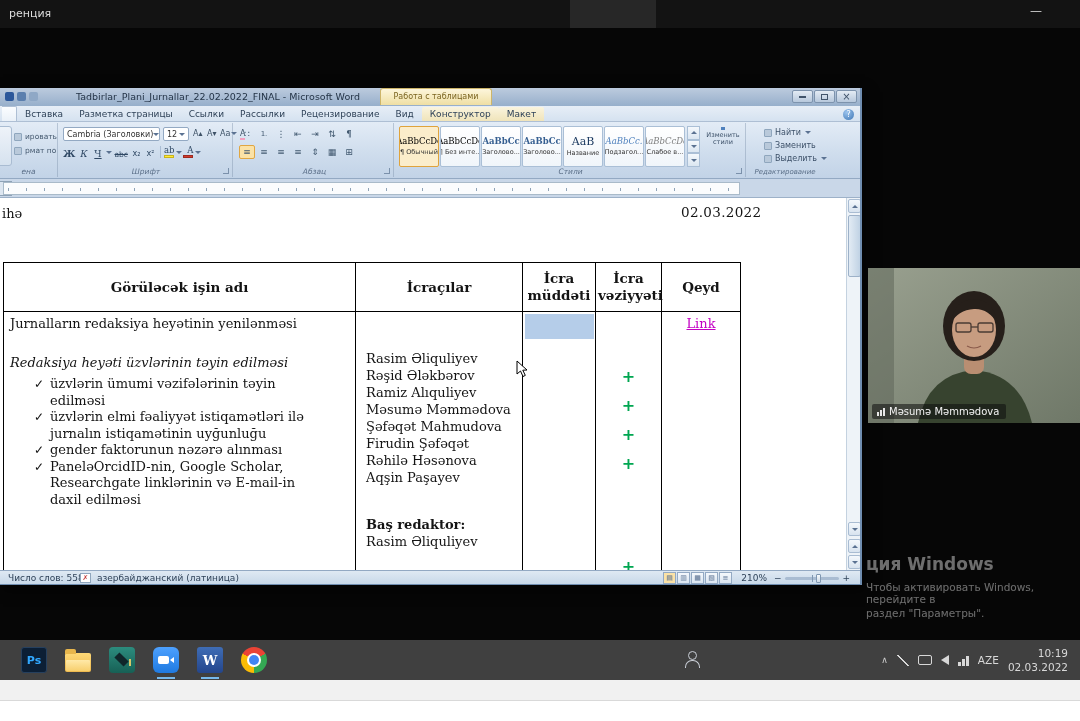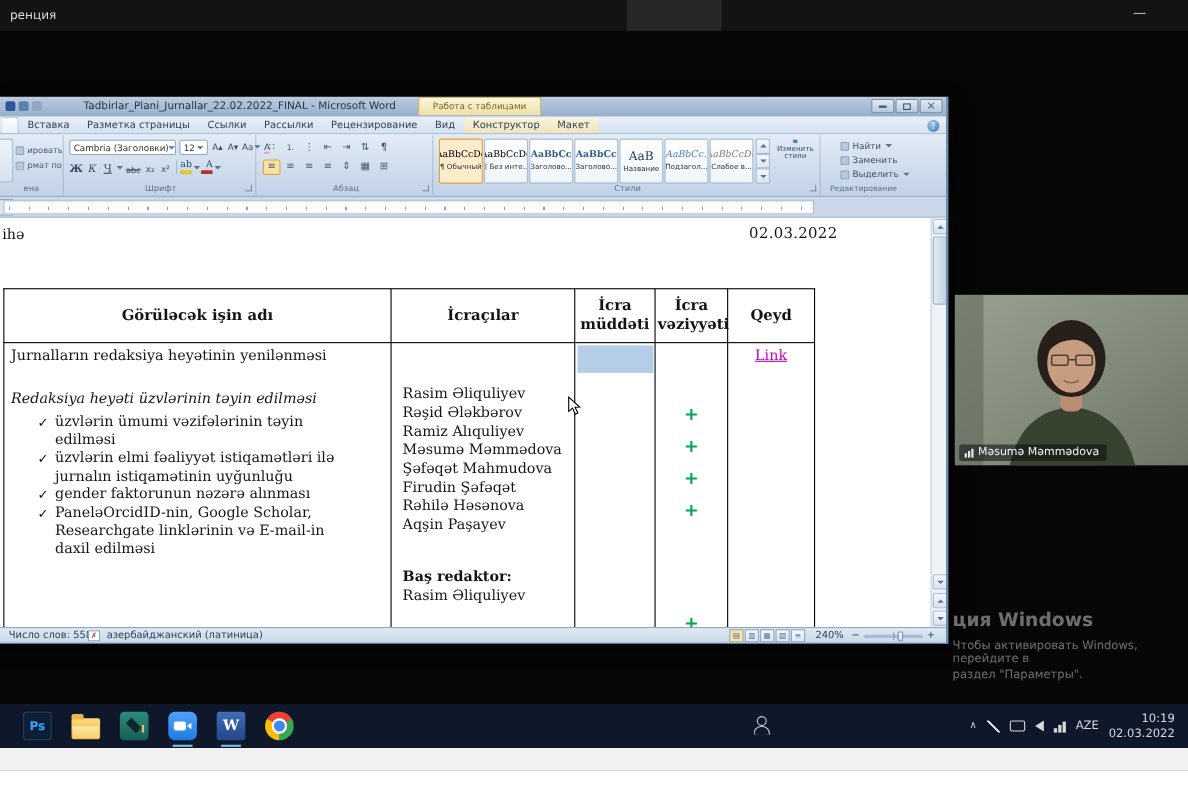--- a/index.html
+++ b/index.html
@@ -37,21 +37,21 @@
   .tabsliver{width:15px;height:15px;background:linear-gradient(#fbfdff,#eaf1f8);border:1px solid #aebfd4;border-bottom:none;border-left:none;border-radius:0 2px 0 0;}
   .rtab{font-size:9px;color:#2f4258;padding:2px 8px;white-space:nowrap;}
   .rtab.ctx{background:linear-gradient(#faf4de,#f0e4ba);border-radius:2px 2px 0 0;}
   .tabhelp{position:absolute;right:6px;top:3px;width:11px;height:11px;border-radius:50%;
       background:radial-gradient(circle at 35% 30%,#9cc4ee,#3f77b5);color:#fff;font-size:8px;text-align:center;line-height:11px;}
   .tabhelp::before{content:"?";}
 
   
   .ribbon{position:absolute;left:0;top:34px;width:100%;height:57px;background:linear-gradient(#e3ecf6,#cfdded 55%,#c2d3e7);border-bottom:1px solid #93a9c3;}
   .rgroup{position:absolute;top:1px;height:54px;border-right:1px solid rgba(130,150,175,.45);}
-  .glabel{position:absolute;bottom:1px;left:0;width:100%;text-align:center;font-size:7.5px;color:#5b6f88;white-space:nowrap;}
+  .glabel{position:absolute;bottom:1px;left:0;width:100%;text-align:center;font-size:7.5px;color:#5b6f88;white-space:nowrap;font-style:italic;}
   .dl{position:absolute;right:3px;bottom:3px;width:6px;height:6px;border-right:1px solid #7b91ab;border-bottom:1px solid #7b91ab;}
 
   .g-clip{left:0;width:58px;}
   .pastecut{position:absolute;left:-16px;top:3px;width:28px;height:40px;background:linear-gradient(#eef3f9,#d6e2ef);border:1px solid #a9bcd2;border-radius:3px;}
   .cliprow{position:absolute;left:14px;font-size:7.5px;color:#44586e;display:flex;gap:3px;align-items:center;white-space:nowrap;overflow:hidden;max-width:43px;}
   .cliprow.r1{top:9px;} .cliprow.r2{top:23px;}
   .mini{width:8px;height:8px;background:#b9c9da;border:1px solid #8fa6bd;border-radius:1px;flex:none;}
 
   .g-font{left:60px;width:173px;}
   .fcombo{position:absolute;top:4px;height:14px;background:#fff;border:1px solid #93a9c3;border-radius:2px;font-size:8px;color:#333;
@@ -167,21 +167,21 @@
   .mb1{height:4px;} .mb2{height:6px;} .mb3{height:8px;}
   .camname{color:#f2f2f2;font-size:10px;white-space:nowrap;}
 
   
   .wm{position:absolute;left:866px;top:526px;color:rgba(255,255,255,.42);}
   .wm1{font-size:17px;font-weight:bold;}
   .wm2{font-size:10.5px;margin-top:7px;}
   .wm3{font-size:10.5px;margin-top:2px;}
 
   
-  .taskbar{position:absolute;left:0;top:640px;width:1080px;height:40px;background:#0f172a;z-index:5;}
+  .taskbar{position:absolute;left:0;top:640px;width:1080px;height:40px;background:#404040;z-index:5;}
   .apps{position:absolute;left:12px;top:0;height:40px;display:flex;}
   .tbtn{width:44px;height:40px;display:flex;align-items:center;justify-content:center;position:relative;}
   .tbtn.open::after{content:"";position:absolute;bottom:1px;left:13px;right:13px;height:2px;background:#76b9ed;}
   .ic-ps{width:26px;height:26px;background:#0c1f35;border:1px solid #26405e;border-radius:3px;color:#31a8ff;font-size:11px;font-weight:bold;display:flex;align-items:center;justify-content:center;}
   .ic-folder{width:26px;height:19px;background:linear-gradient(#ffd977,#edb94f);border-radius:2px;position:relative;margin-top:4px;}
   .ic-folder::before{content:"";position:absolute;left:0;top:-4px;width:11px;height:5px;background:#e8b64c;border-radius:2px 2px 0 0;}
   .ic-folder::after{content:"";position:absolute;left:1px;right:1px;bottom:1px;height:11px;background:linear-gradient(#ffe9a8,#f7cf6d);border-radius:1px;}
   .ic-edu{width:26px;height:26px;border-radius:4px;background:linear-gradient(#2c8c7e,#176055);position:relative;}
   .ic-edu::before{content:"";position:absolute;left:6px;top:6px;width:13px;height:13px;background:#10262a;transform:rotate(45deg) scale(1,.55);}
   .ic-edu::after{content:"";position:absolute;right:4px;top:12px;width:2px;height:7px;background:#d8c66a;}
@@ -501,21 +501,21 @@
       <span class="st-words">Число слов: 558</span>
       <span class="st-proof"></span>
       <span class="st-lang">азербайджанский (латиница)</span>
       <span class="views">
         <span class="vbtn on v1"></span>
         <span class="vbtn v2"></span>
         <span class="vbtn v3"></span>
         <span class="vbtn v4"></span>
         <span class="vbtn v5"></span>
       </span>
-      <span class="st-zoom">240%</span>
+      <span class="st-zoom">210%</span>
       <span class="zslider">
         <span>−</span>
         <span class="ztrack">
             <span class="zthumb"></span>
           </span>
         <span>+</span>
       </span>
     </div>
   </div>
 

